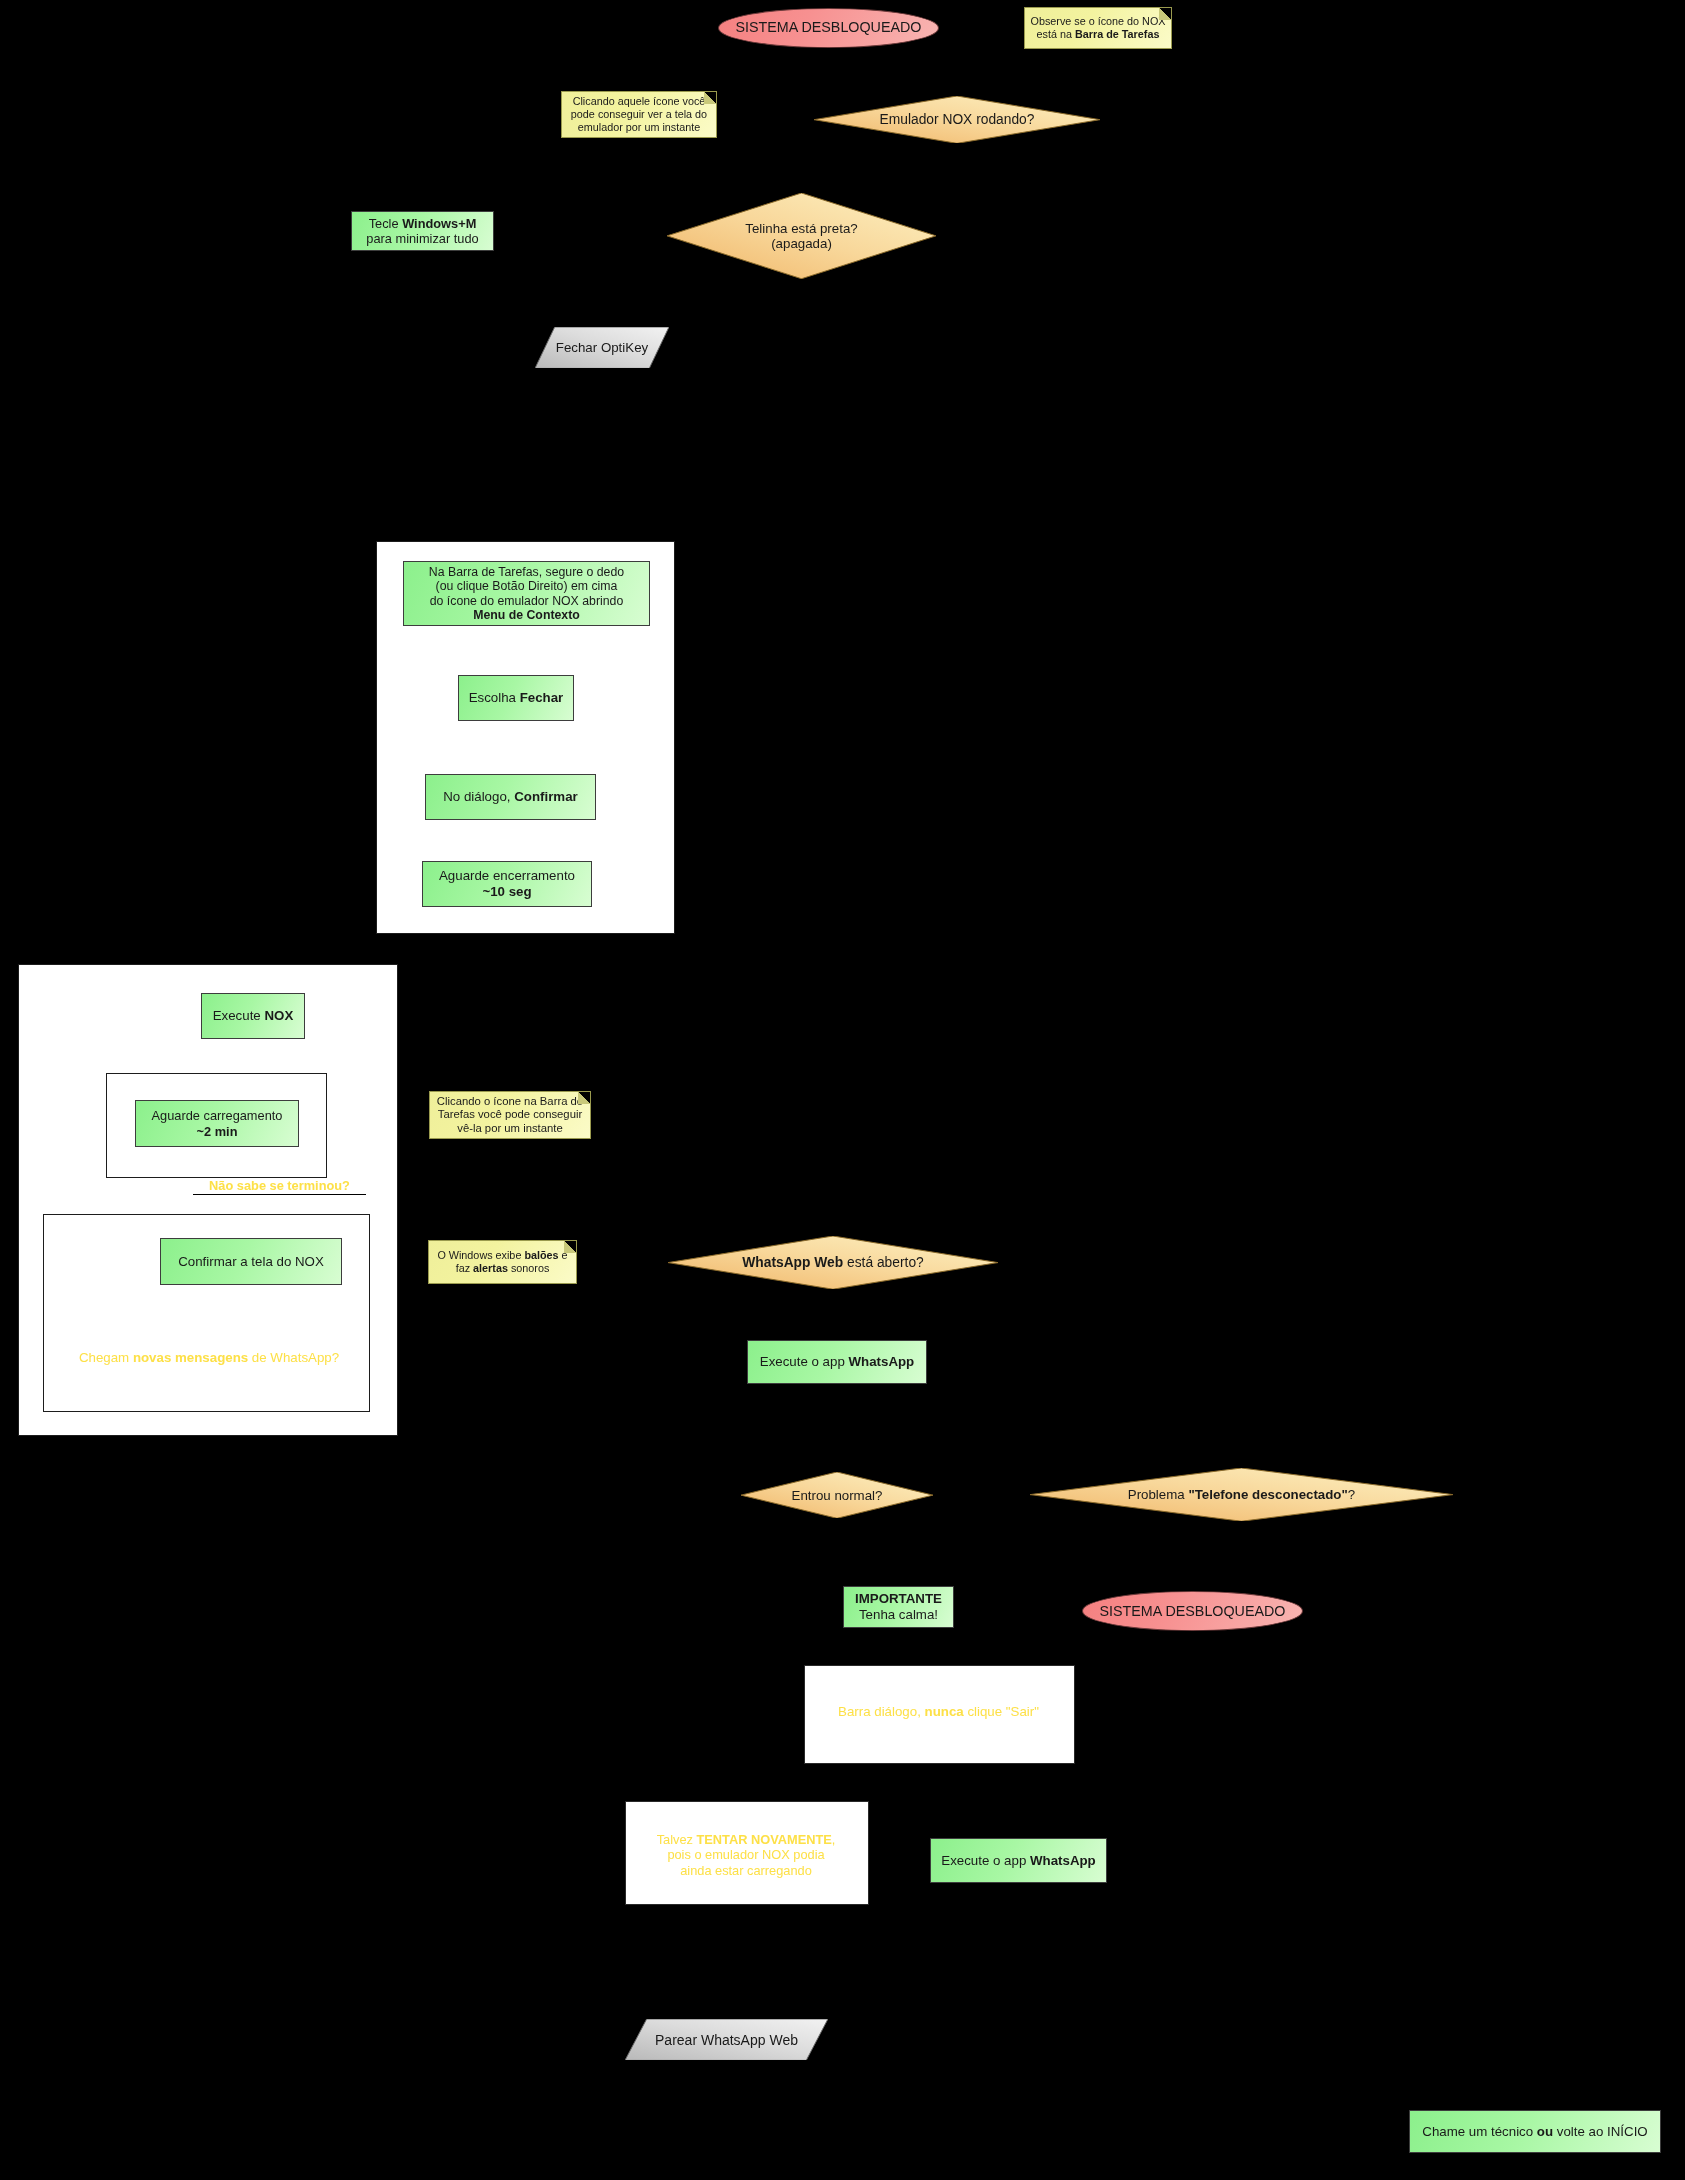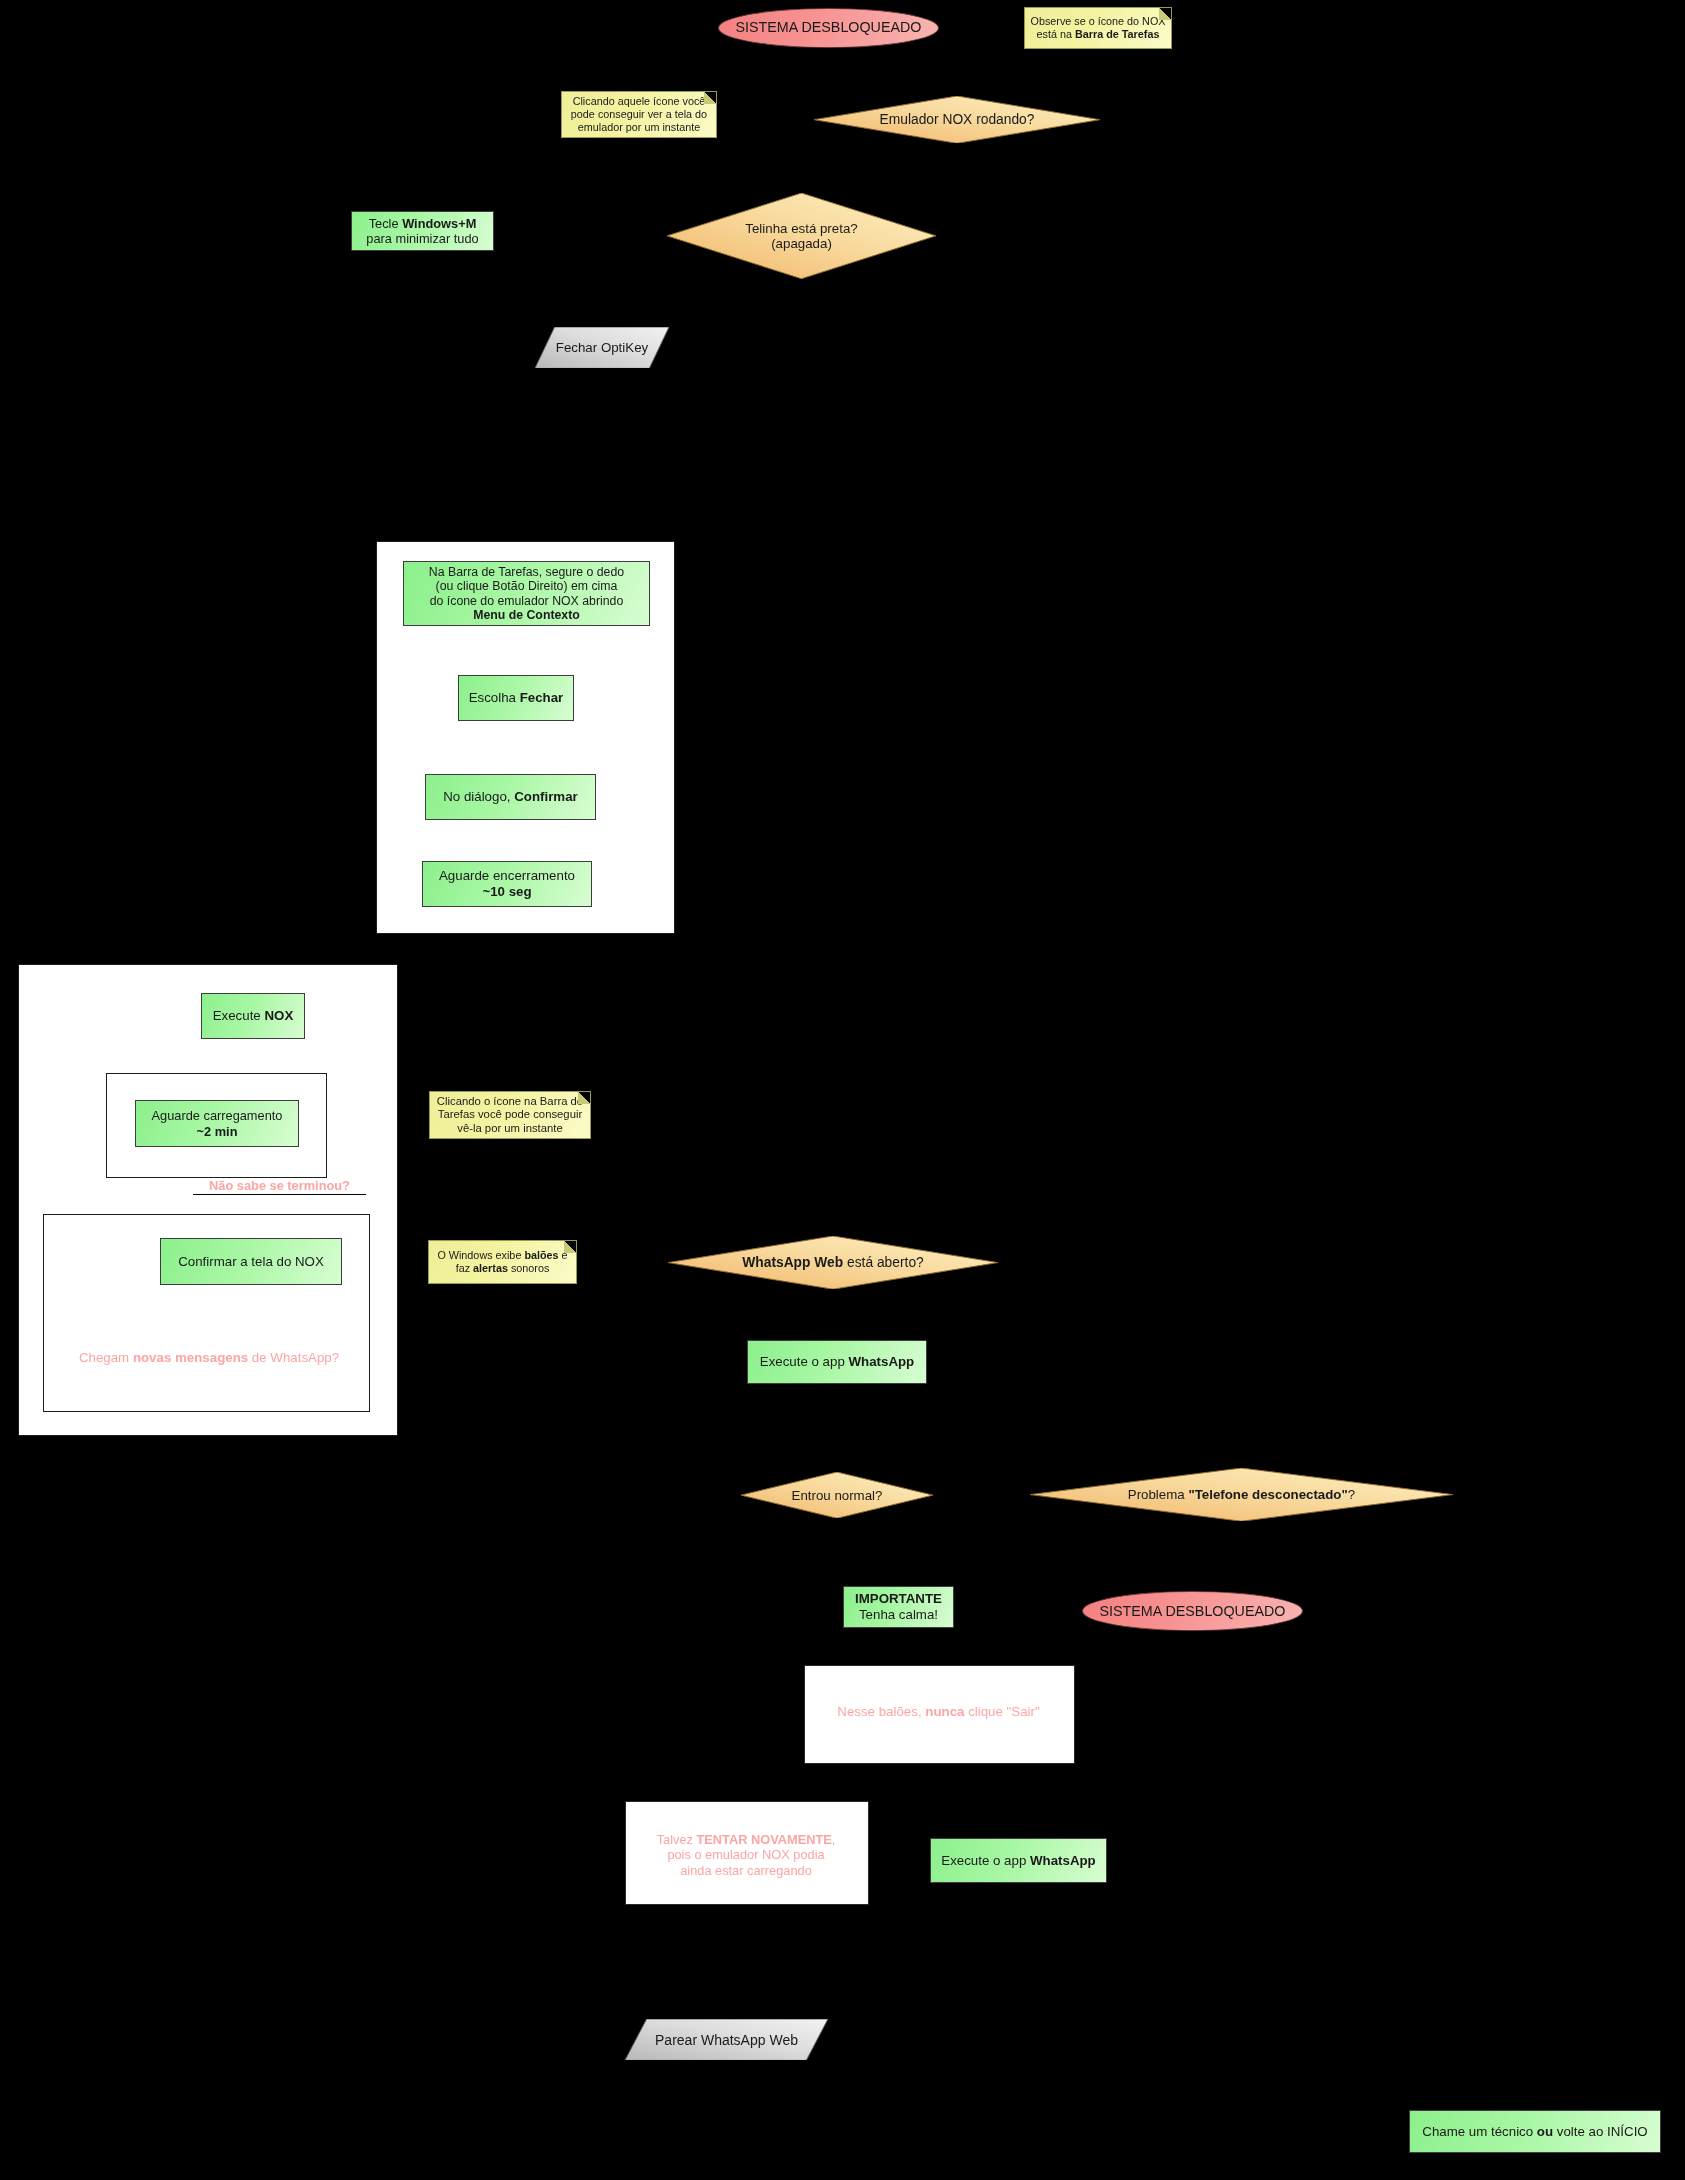--- a/index.html
+++ b/index.html
@@ -89,21 +89,21 @@
   .para-wrap svg { position: absolute; inset: 0; display: block; }
   .para-label {
     position: absolute; inset: 0;
     display: flex; align-items: center; justify-content: center;
     text-align: center; color: #1a1a1a;
   }
 
   
   .bare {
     position: absolute;
-    color: #fca5a5;
+    color: #fde047;
     text-align: center;
   }
   .bare.uline { border-bottom: 1.5px solid #000; padding-bottom: 1px; }
 
   
   #edges { position: absolute; left: 0; top: 0; width: 1685px; height: 2181px; pointer-events: none; }
 
   b { font-weight: bold; }
 </style>
 </head>
@@ -372,21 +372,21 @@
 
   <div class="bare uline" style="left:193px; top:1178px; width:173px; font-size:12.8px; font-weight:bold;">
     <span>Não sabe se terminou?</span>
   </div>
 
   <div class="bare" style="left:59px; top:1350px; width:300px; font-size:13.3px;">
     <span><span>Chegam </span><b>novas mensagens</b><span> de WhatsApp?</span></span>
   </div>
 
   <div class="bare" style="left:804px; top:1704px; width:269px; font-size:13.3px;">
-    <span><span>Nesse balões, </span><b>nunca</b><span> clique "Sair"</span></span>
+    <span><span>Barra diálogo, </span><b>nunca</b><span> clique "Sair"</span></span>
   </div>
 
   <div class="bare" style="left:628px; top:1832px; width:236px; font-size:12.8px; line-height:1.2;">
     <span>
       <span>Talvez </span><b>TENTAR NOVAMENTE</b><span>,</span><br>
       <span>pois o emulador NOX podia</span><br>
       <span>ainda estar carregando</span>
     </span>
   </div>
 

